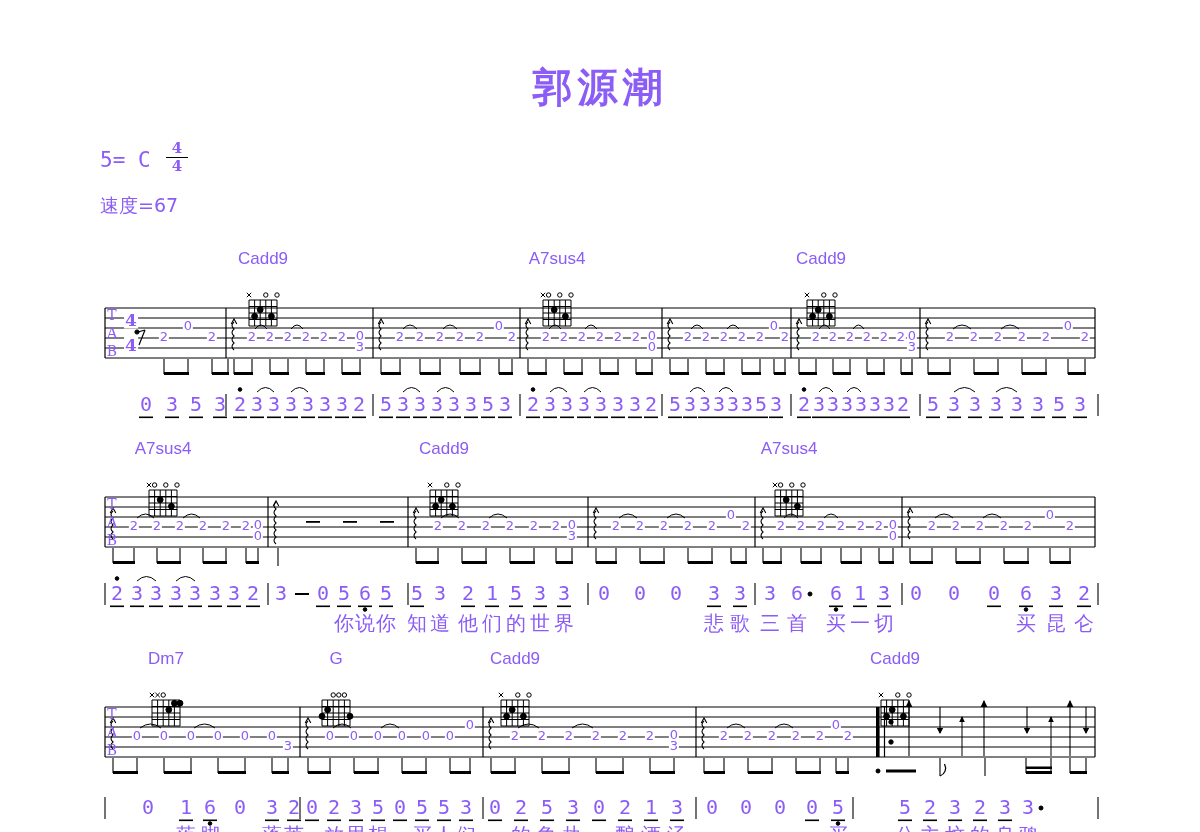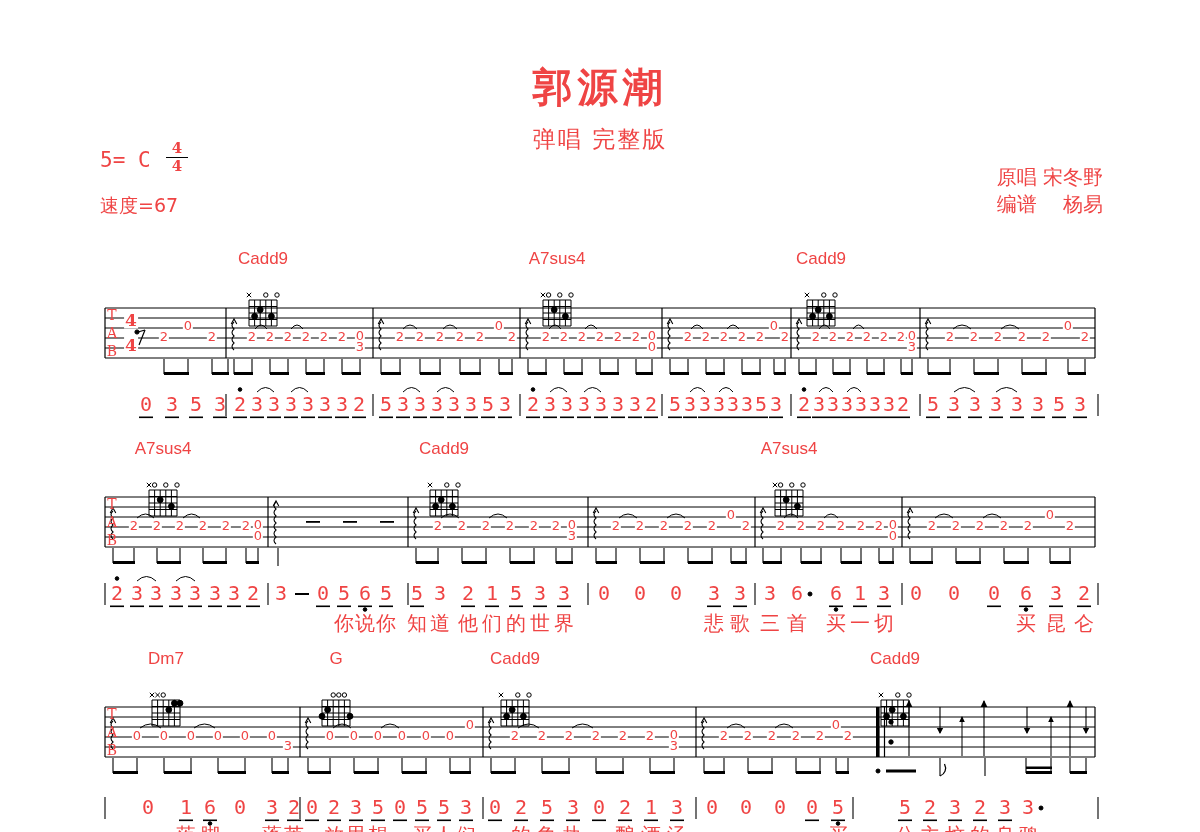--- a/index.html
+++ b/index.html
@@ -1,17 +1,17 @@
 <!DOCTYPE html>
 <html><head>
 <meta charset="utf-8">
 <style>
   html,body{margin:0;padding:0;background:#fff}
   #sheet{position:relative;width:1200px;height:832px;background:#ffffff;overflow:hidden;
-         font-family:"DejaVu Sans",sans-serif;color:#ef4444}
+         font-family:"DejaVu Sans",sans-serif;color:#8b5cf6}
   #lines{position:absolute;left:0;top:0;z-index:1}
   .title{position:absolute;left:0;width:100%;text-align:center;top:60px;font-size:40px;
          font-weight:bold;letter-spacing:5px;z-index:2}
   .subtitle{position:absolute;left:0;width:100%;text-align:center;top:124px;font-size:23px;
          letter-spacing:2px;z-index:2}
   .keyline{position:absolute;left:100px;top:148px;font-size:21px;
          font-family:"DejaVu Sans Mono",monospace;z-index:2}
   .frac{position:absolute;left:166px;top:140px;width:22px;text-align:center;
          font-family:"DejaVu Serif",serif;font-weight:bold;font-size:15px;line-height:17px;z-index:2}
   .frac .bot{border-top:1.5px solid #000}
@@ -685,31 +685,26 @@
       <rect x="831" y="819.5" width="14" height="1.6" fill="#000000"></rect>
       <circle cx="838" cy="823.5" r="1.8" fill="#000000" stroke="#000000" stroke-width="1"></circle>
       <rect x="898" y="819.5" width="14" height="1.6" fill="#000000"></rect>
       <rect x="923" y="819.5" width="14" height="1.6" fill="#000000"></rect>
       <rect x="948" y="819.5" width="14" height="1.6" fill="#000000"></rect>
       <rect x="973" y="819.5" width="14" height="1.6" fill="#000000"></rect>
       <rect x="998" y="819.5" width="14" height="1.6" fill="#000000"></rect>
       <circle cx="1041" cy="808" r="2" fill="#000000" stroke="#000000" stroke-width="1"></circle>
     </svg>
   <div class="title">郭源潮</div>
-  <div class="subtitle">弹唱 完整版</div>
   <div class="keyline">5= C</div>
   <div class="frac">
     <div class="top">4</div>
     <div class="bot">4</div>
   </div>
   <div class="tempo">速度=67</div>
-  <div class="credits">
-    <div>原唱 宋冬野</div>
-    <div>编谱　 杨易</div>
-  </div>
 <div class="tabL" style="left: 112px; top: 315px;">T</div>
     <div class="tabL" style="left: 112px; top: 333px;">A</div>
     <div class="tabL" style="left: 112px; top: 351px;">B</div>
     <div class="ts" style="left: 131px; top: 320px;">4</div>
     <div class="ts" style="left: 131px; top: 345px;">4</div>
     <div class="cn" style="left: 263px; top: 250px;">Cadd9</div>
     <div class="cn" style="left: 557px; top: 250px;">A7sus4</div>
     <div class="cn" style="left: 821px; top: 250px;">Cadd9</div>
     <div class="tn" style="left: 164px; top: 337px;">2</div>
     <div class="tn" style="left: 188px; top: 326px;">0</div>

